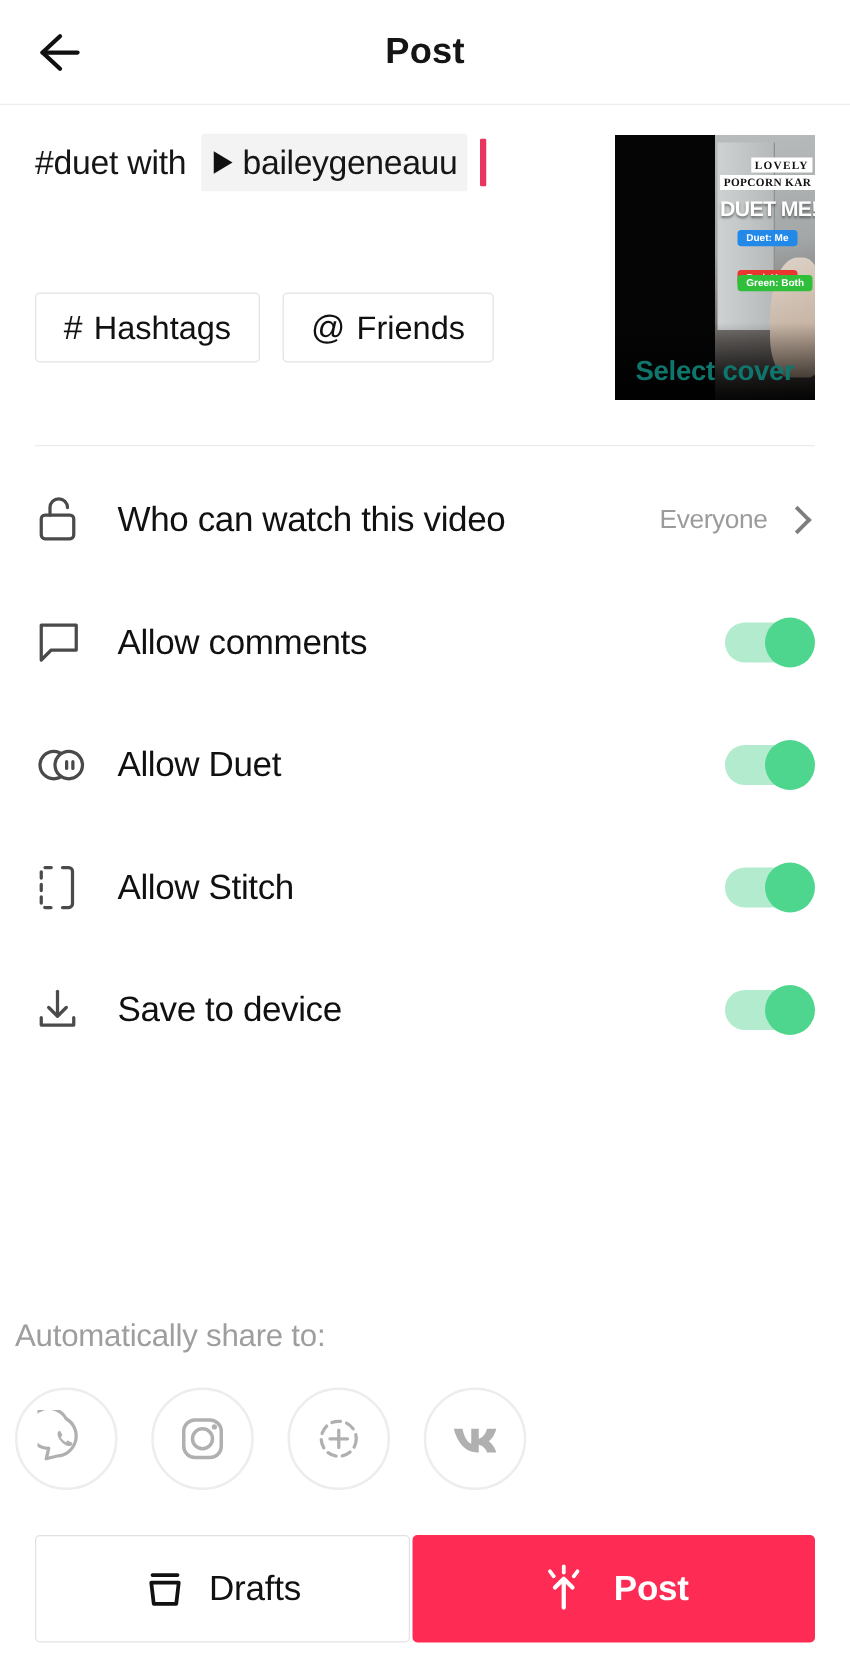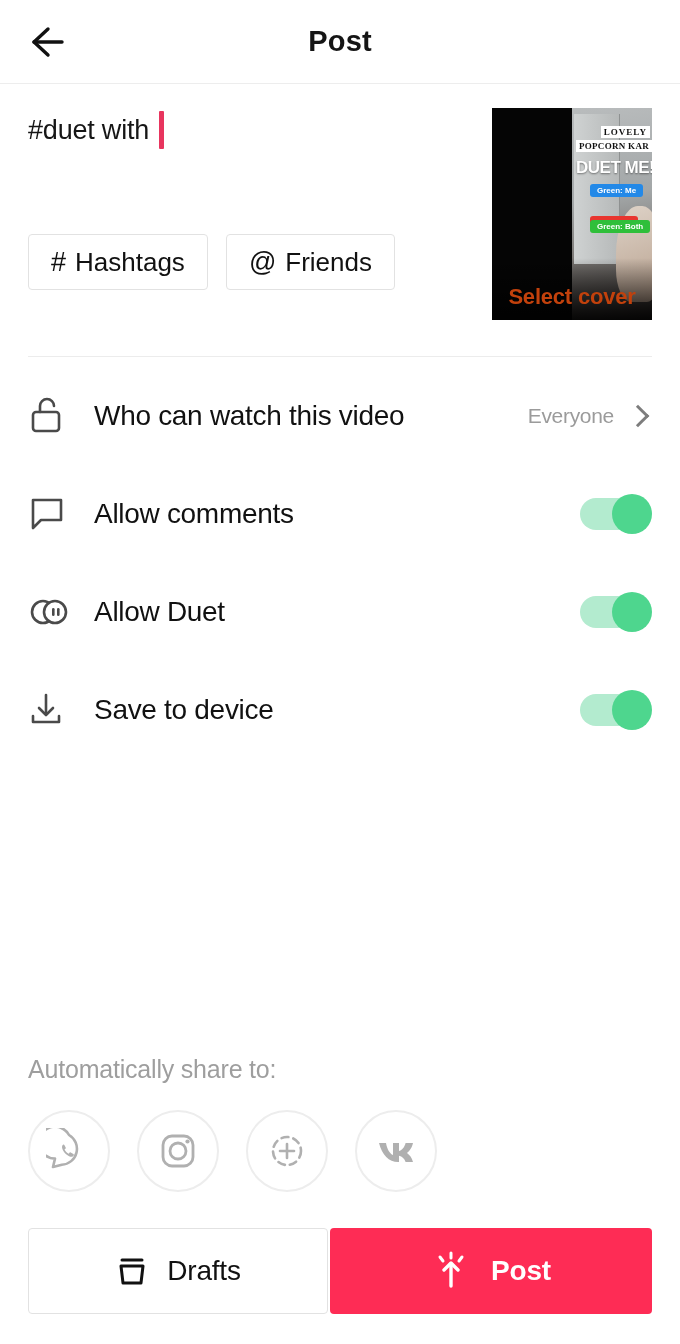--- a/index.html
+++ b/index.html
@@ -215,21 +215,21 @@
     position: absolute;
     left: 0; bottom: 0;
     width: 100%; height: 62px;
     background: linear-gradient(to top, rgba(0,0,0,0.88), rgba(0,0,0,0.0));
   }
   .select-cover {
     position: absolute;
     left: 0; bottom: 10px;
     width: 100%;
     text-align: center;
-    color: #c2410c;
+    color: #0f766e;
     font-size: 22px;
     font-weight: bold;
     letter-spacing: -0.2px;
     cursor: pointer;
   }
 
   
   .divider {
     height: 1px;
     background: #ececec;
@@ -296,21 +296,21 @@
     right: 0; top: 0;
     width: 40px;
     height: 40px;
     border-radius: 50%;
     background: #4ed68e;
   }
 
   
   .share-block {
     margin-top: auto;
-    padding: 0 28px;
+    padding: 0 12px;
   }
   .share-label {
     font-size: 25px;
     color: #9e9e9e;
     letter-spacing: -0.2px;
   }
   .share-icons {
     display: flex;
     gap: 27px;
     margin-top: 26px;
@@ -379,20 +379,24 @@
         <line x1="4" y1="17" x2="32" y2="17" stroke="#111" stroke-width="3.4" stroke-linecap="round"></line>
       </svg>
     </div>
     <div class="header-title">Post</div>
   </div>
 
   <div class="caption-block">
     <div class="caption-left">
       <div class="caption-line">
         <span class="caption-text">#duet with</span>
+        <span class="mention-chip">
+          <span class="play-tri"></span>
+          <span class="mention-name">baileygeneauu</span>
+        </span>
         <span class="text-caret"></span>
       </div>
 
       <div class="chip-row">
         <div class="tag-chip">
           <span class="tag-sym">#</span>
           <span>Hashtags</span>
         </div>
         <div class="tag-chip">
           <span class="tag-sym">@</span>
@@ -402,21 +406,21 @@
     </div>
 
     <div class="cover">
       <div class="cover-left"></div>
       <div class="cover-right">
         <div class="door"></div>
         <div class="person"></div>
         <div class="ov-lovely">LOVELY</div>
         <div class="ov-popcorn">POPCORN KAR</div>
         <div class="ov-duetme">DUET ME!!!</div>
-        <div class="ov-tag ov-blue">Green: Me</div>
+        <div class="ov-tag ov-blue">Duet: Me</div>
         <div class="ov-tag ov-red">Red: You</div>
         <div class="ov-tag ov-green">Green: Both</div>
       </div>
       <div class="cover-fade"></div>
       <div class="select-cover">Select cover</div>
     </div>
   </div>
 
   <div class="divider"></div>
 
@@ -456,20 +460,33 @@
           <rect x="29" y="14" width="2.6" height="8" rx="1.3" fill="#4a4a4a"></rect>
         </svg>
       </div>
       <div class="srow-label">Allow Duet</div>
       <div class="toggle">
         <div class="toggle-track"></div>
         <div class="toggle-thumb"></div>
       </div>
     </div>
 
+    <div class="srow">
+      <div class="srow-icon">
+        <svg width="40" height="42" viewBox="0 0 40 42">
+          <path d="M13 5 H8 a3 3 0 0 0 -3 3 V34 a3 3 0 0 0 3 3 H13" fill="none" stroke="#4a4a4a" stroke-width="2.6" stroke-linecap="round" stroke-dasharray="5 5"></path>
+          <path d="M22 5 H27 a3 3 0 0 1 3 3 V34 a3 3 0 0 1 -3 3 H22" fill="none" stroke="#4a4a4a" stroke-width="2.6" stroke-linecap="round"></path>
+        </svg>
+      </div>
+      <div class="srow-label">Allow Stitch</div>
+      <div class="toggle">
+        <div class="toggle-track"></div>
+        <div class="toggle-thumb"></div>
+      </div>
+    </div>
 
     <div class="srow">
       <div class="srow-icon">
         <svg width="40" height="40" viewBox="0 0 40 40">
           <line x1="18" y1="5" x2="18" y2="24" stroke="#4a4a4a" stroke-width="2.6" stroke-linecap="round"></line>
           <path d="M11 18 L18 25 L25 18" fill="none" stroke="#4a4a4a" stroke-width="2.6" stroke-linecap="round" stroke-linejoin="round"></path>
           <path d="M5 26 V32 h26 V26" fill="none" stroke="#4a4a4a" stroke-width="2.6" stroke-linecap="round" stroke-linejoin="round"></path>
         </svg>
       </div>
       <div class="srow-label">Save to device</div>

